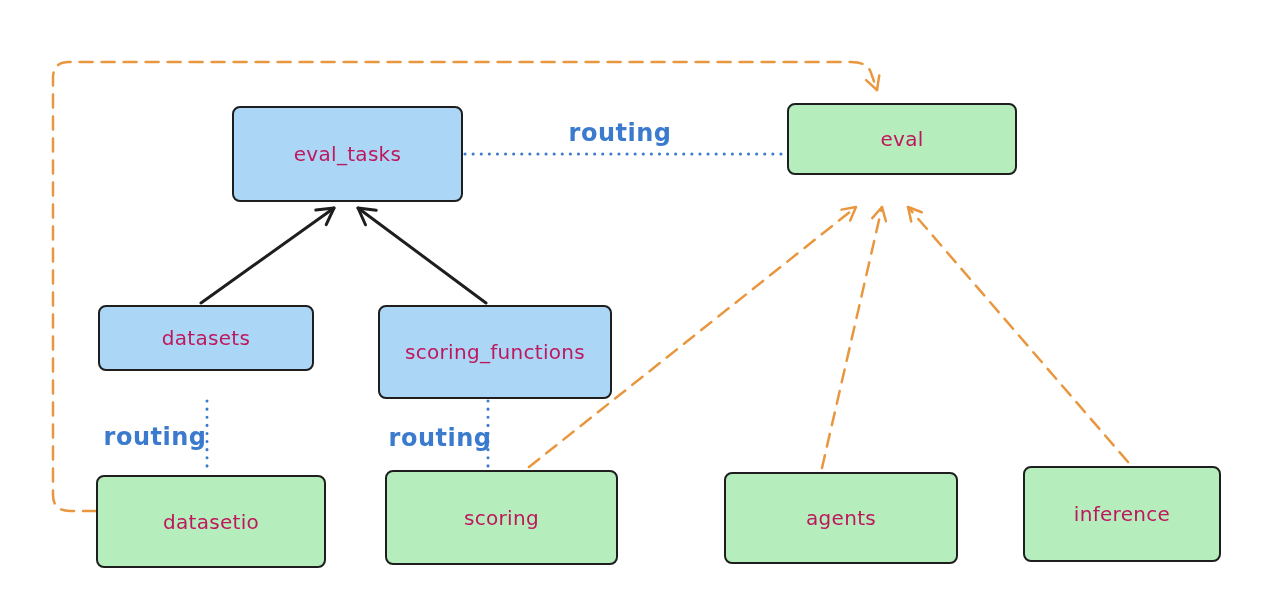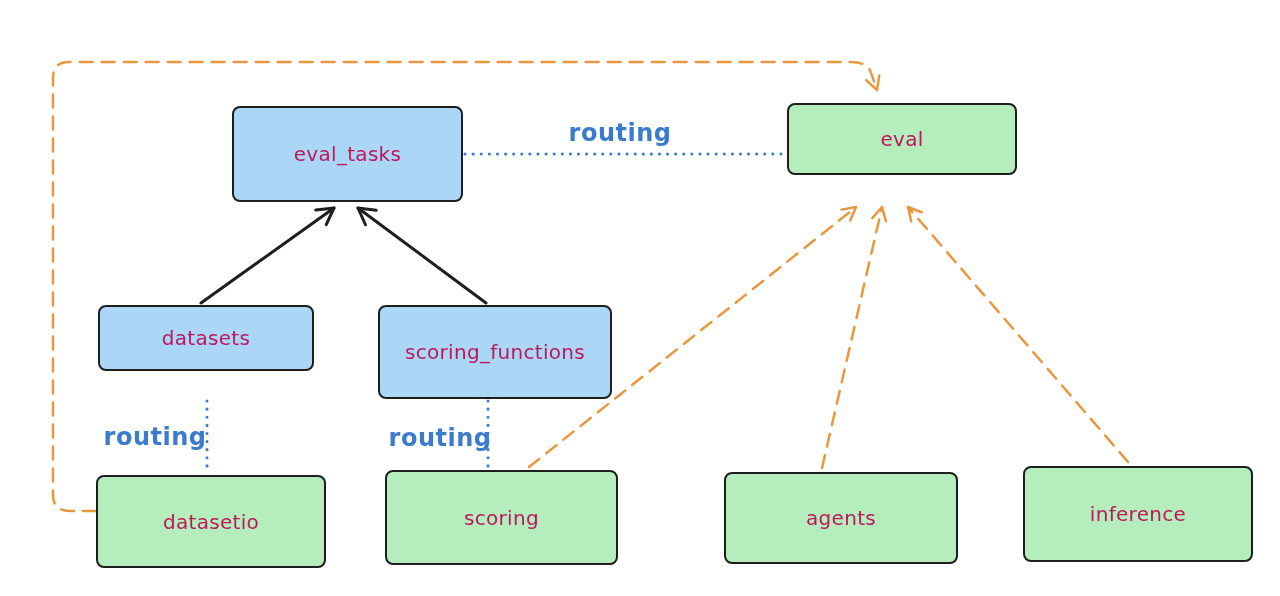--- a/index.html
+++ b/index.html
@@ -35,21 +35,21 @@
   .node-blue  { background: #abd6f6; }
   .node-green { background: #b6edbd; }
 
   #node-eval_tasks        { left: 232px; top: 106px; width: 231px; height: 96px; }
   #node-eval              { left: 787px; top: 103px; width: 230px; height: 72px; }
   #node-datasets          { left:  98px; top: 305px; width: 216px; height: 66px; }
   #node-scoring_functions { left: 378px; top: 305px; width: 234px; height: 94px; text-align: right; }
   #node-datasetio         { left:  96px; top: 475px; width: 230px; height: 93px; }
   #node-scoring           { left: 385px; top: 470px; width: 233px; height: 95px; }
   #node-agents            { left: 724px; top: 472px; width: 234px; height: 92px; }
-  #node-inference         { left: 1023px; top: 466px; width: 230px; height: 96px; text-align: center; }
+  #node-inference         { left: 1023px; top: 466px; width: 198px; height: 96px; text-align: center; }
 
   .edge-label {
     position: absolute;
     color: #3b7bce;
     font-size: 24px;
     font-weight: bold;
     letter-spacing: 0.5px;
     width: 110px;
     text-align: center;
   }

